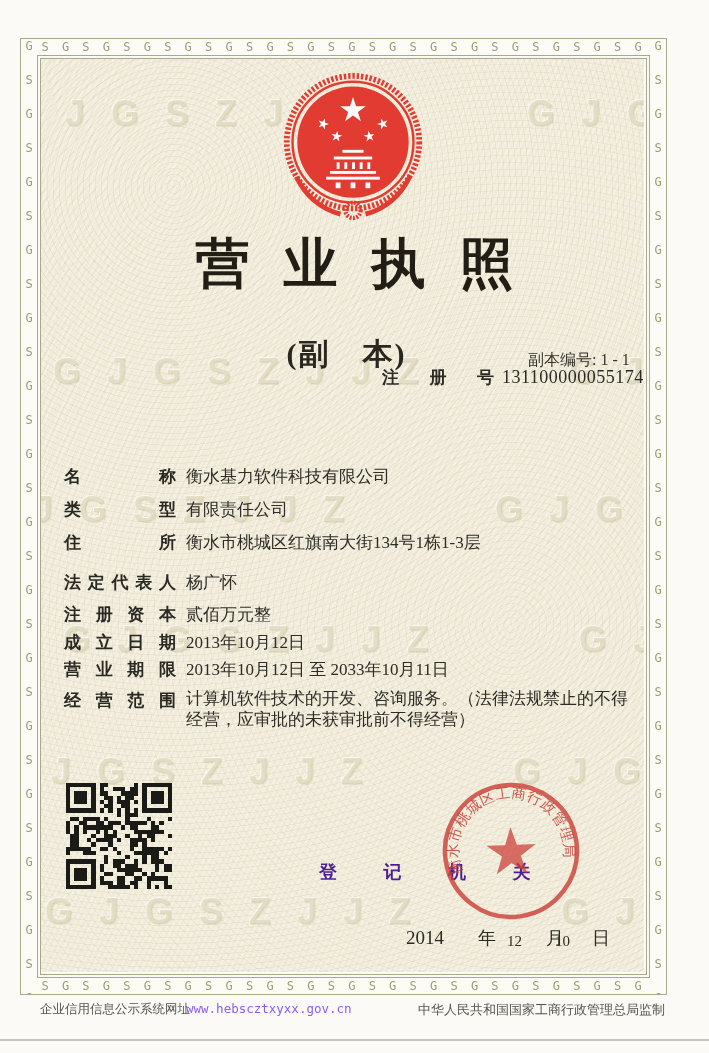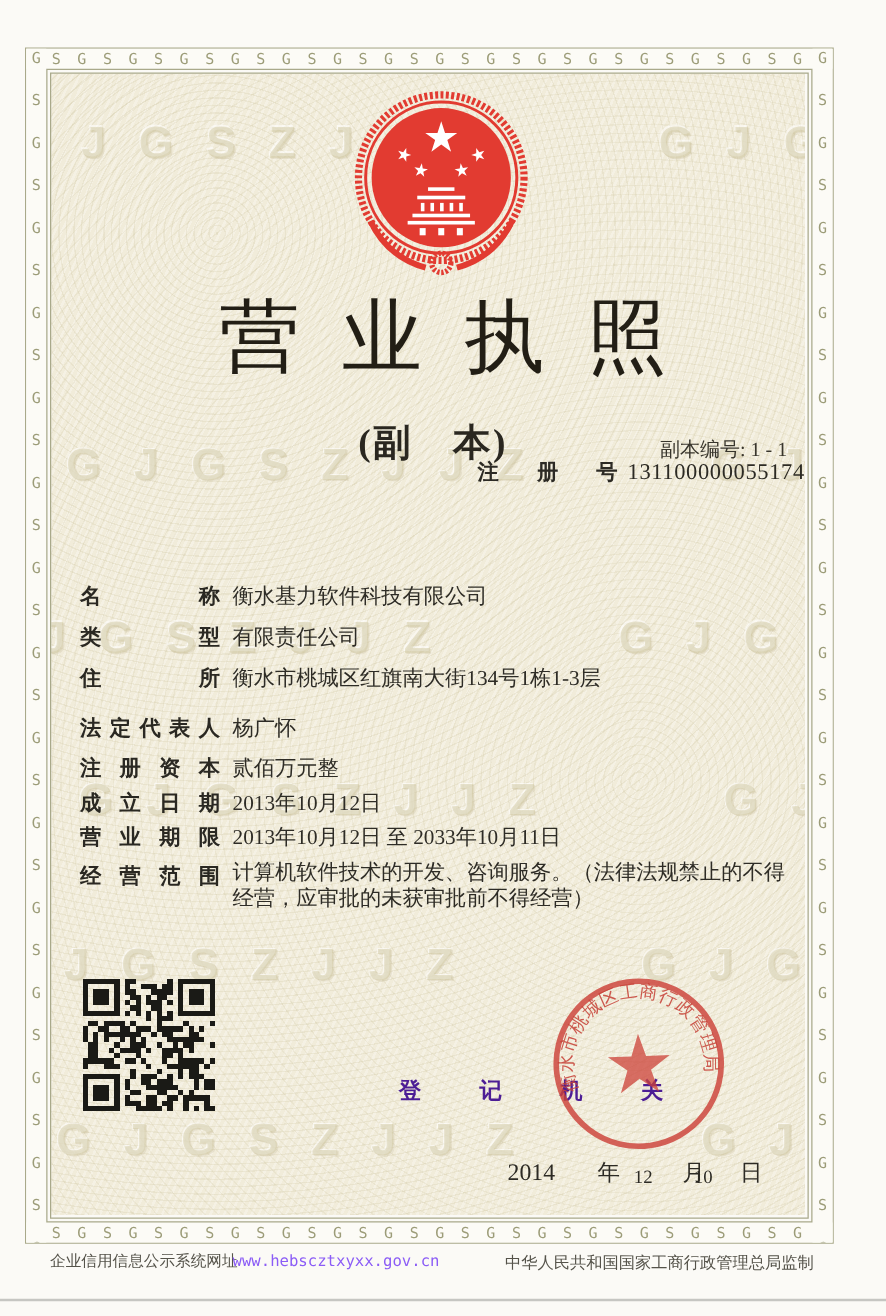--- a/index.html
+++ b/index.html
@@ -49,21 +49,21 @@
   .frame-inner::after{content:"";position:absolute;inset:2px;border:1px solid #a9a98a;}
 
   
   .content{position:absolute;inset:0;z-index:2;color:#2c2a24;}
 
   .emblem{position:absolute;left:281px;top:68px;width:144px;height:156px;}
 
   .doc-title{
     position:absolute;left:0;right:0;top:234px;text-align:center;
     font-family:"Liberation Sans", sans-serif;
-    font-size:64px;font-weight:400;color:#221e15;
+    font-size:54px;font-weight:700;color:#221e15;
     letter-spacing:34px;padding-left:34px;line-height:1.1;white-space:nowrap;
   }
   .doc-subtitle{
     position:absolute;left:0;right:0;top:334px;text-align:center;
     font-size:30px;font-weight:700;color:#2a2720;letter-spacing:2px;white-space:nowrap;
     transform:translateX(-8px);
   }
   .copy-number{position:absolute;left:528px;top:350px;font-size:16px;color:#38352c;white-space:nowrap;}
 
   .reg-row{position:absolute;left:382px;top:366px;display:flex;align-items:baseline;white-space:nowrap;}
@@ -89,21 +89,21 @@
   .date-row .u{font-size:18px;}
   .date-num{font-size:15px;transform:translateY(2px);}
   .m-year{margin-left:34px;}
   .m-ynum{margin-left:-9px;padding-left:20px;}
   .m-month{margin-left:24px;}
   .m-mnum{margin-left:-9px;}
   .m-day{margin-left:22px;}
 
   .footer-left{position:absolute;left:40px;top:1001px;font-size:12.5px;color:#55534a;white-space:nowrap;}
   .footer-left .url{font-family:"DejaVu Sans Mono", monospace;font-size:12.5px;margin-left:-4px;color:#8b5cf6;}
-  .footer-right{position:absolute;right:58px;top:1001px;font-size:13px;color:#55534a;white-space:nowrap;}
+  .footer-right{position:absolute;right:44px;top:1001px;font-size:13px;color:#55534a;white-space:nowrap;}
   .scan-line{position:absolute;left:0;top:1039px;width:100%;height:2px;background:#c6c6c2;}
 </style>
 </head>
 <body>
 
 <div class="page">
 
   <div class="paper">
     <div class="wm-row" style="left:-30px;top:34px;">GJGSZJJZ  GJGSZJJZ  GJGSZJJZ  GJGSZJJZ  </div>
     <div class="wm-row" style="left:12px;top:292px;">GJGSZJJZ  GJGSZJJZ  GJGSZJJZ  GJGSZJJZ  </div>

